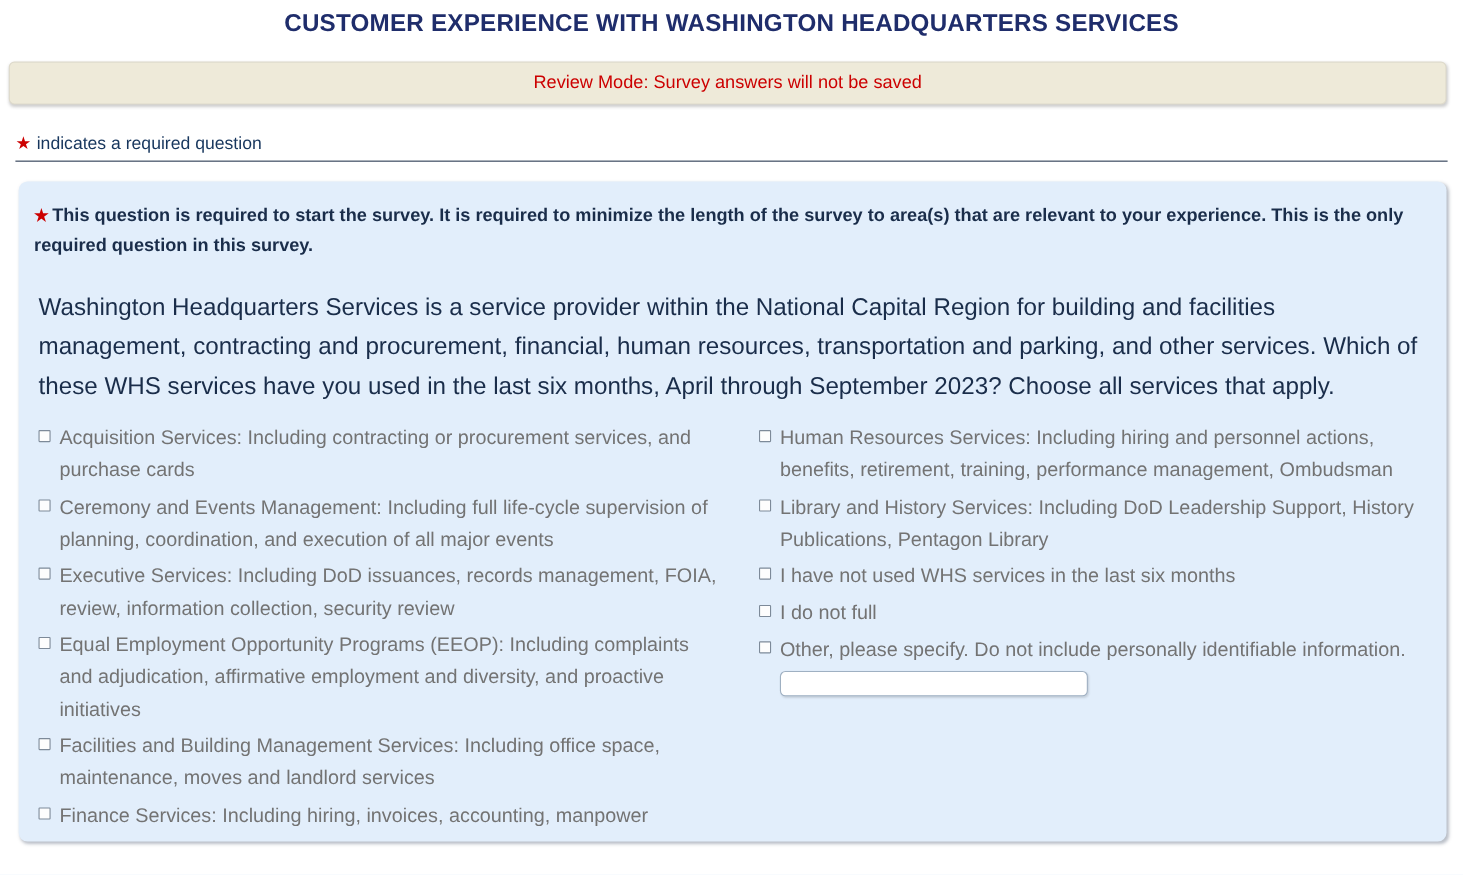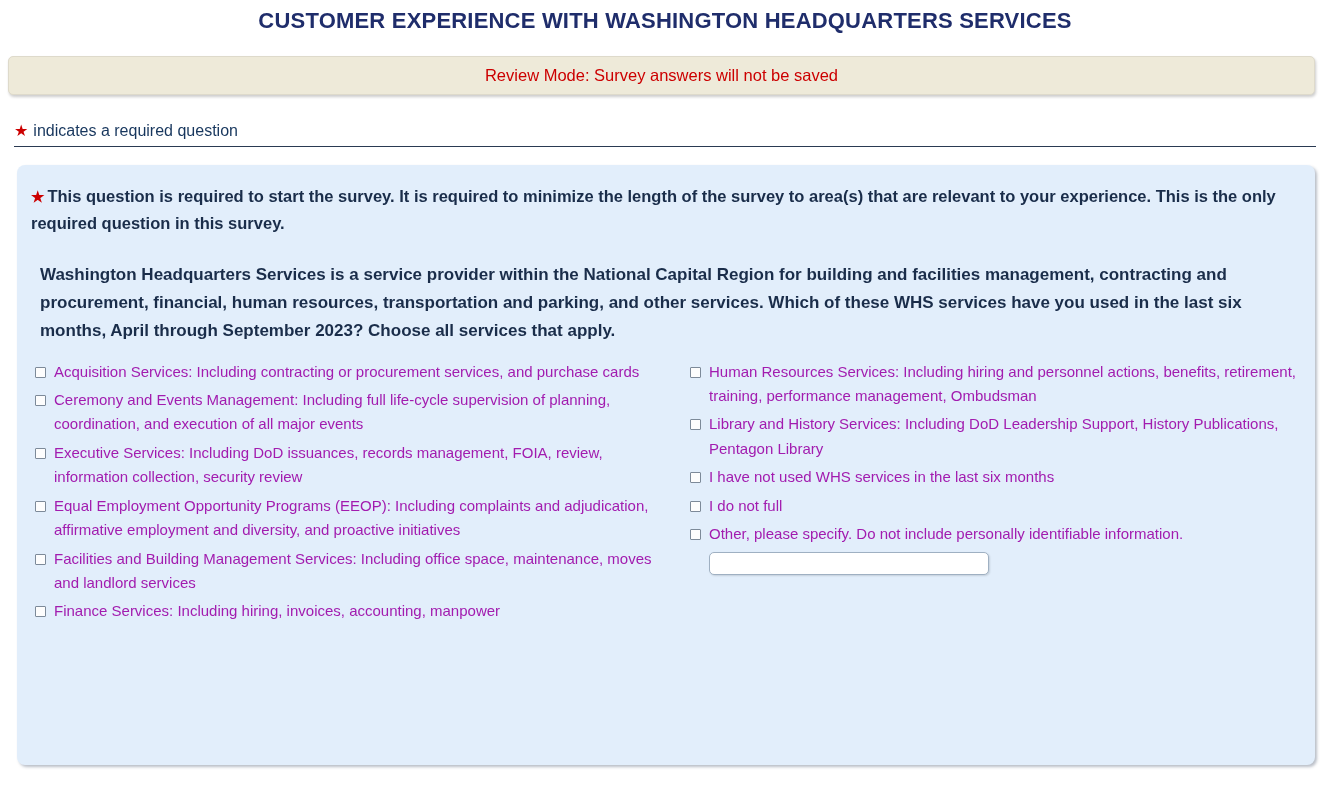--- a/index.html
+++ b/index.html
@@ -89,25 +89,25 @@
     line-height: 1.63;
     margin: 0 0 0 0;
     padding: 0 0 0 0;
   }
   .req-note .req-star {
     font-size: 15px;
     margin-right: 3px;
   }
 
   .question-body {
-    font-size: 17px;
+    font-size: 22px;
     color: #1a2d4a;
-    font-weight: bold;
-    line-height: 1.63;
-    margin: 25px 0 0 9px;
+    font-weight: normal;
+    line-height: 1.63;
+    margin: 25px 0 0 4px;
     max-width: 1255px;
   }
 
   
   .options {
     display: flex;
     margin-top: 15px;
     align-items: flex-start;
   }
   .col {
@@ -130,22 +130,22 @@
     border: 1px solid #7d8a99;
     background: #fdfdfd;
     border-radius: 1px;
     margin: 7px 8px 0 4px;
     box-sizing: border-box;
     display: inline-block;
   }
 
   
   .opt-text {
-    font-size: 15px;
-    color: #a21caf;
+    font-size: 18px;
+    color: #737373;
     line-height: 1.63;
     padding-left: 0;
   }
 
   
   .other-input-wrap {
     padding-left: 23px;
     margin-top: 5px;
   }
   .other-input {

